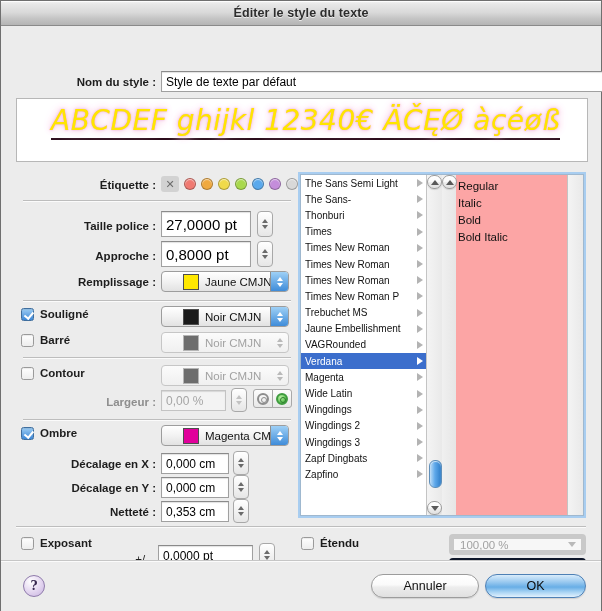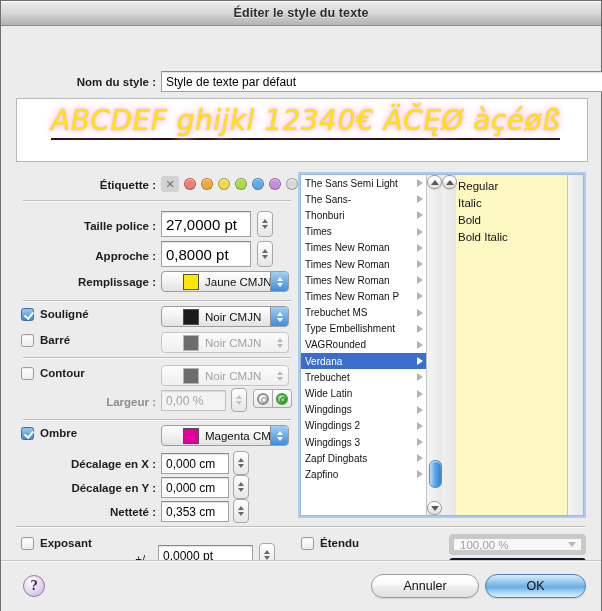--- a/index.html
+++ b/index.html
@@ -550,33 +550,33 @@
             </div>
             <div class="fitem">
               <span class="fname">Times New Roman P</span>
               <span class="tri"></span>
             </div>
             <div class="fitem">
               <span class="fname">Trebuchet MS</span>
               <span class="tri"></span>
             </div>
             <div class="fitem">
-              <span class="fname">Type Embellishment</span>
+              <span class="fname">Jaune Embellishment</span>
               <span class="tri"></span>
             </div>
             <div class="fitem">
               <span class="fname">VAGRounded</span>
               <span class="tri"></span>
             </div>
             <div class="fitem sel">
               <span class="fname">Verdana</span>
               <span class="tri"></span>
             </div>
             <div class="fitem">
-              <span class="fname">Trebuchet</span>
+              <span class="fname">Magenta</span>
               <span class="tri"></span>
             </div>
             <div class="fitem">
               <span class="fname">Wide Latin</span>
               <span class="tri"></span>
             </div>
             <div class="fitem">
               <span class="fname">Wingdings</span>
               <span class="tri"></span>
             </div>
@@ -602,21 +602,21 @@
       <div class="vscroll" style="left:125px;width:15px;">
         <div class="btn" style="top:0;">
             <span class="up"></span>
           </div>
         <div class="thumb" style="top:285px;height:26px;"></div>
         <div class="btn" style="bottom:0;">
             <span class="dn"></span>
           </div>
       </div>
 
-      <div style="position:absolute;left:141px;top:0;right:15px;bottom:0;background:#fef9c3;overflow:hidden;">
+      <div style="position:absolute;left:141px;top:0;right:15px;bottom:0;background:#fca5a5;overflow:hidden;">
         <div class="vscroll empty" style="left:0;width:14px;border-left:none;background:linear-gradient(to right,#f0f0f0,#e6e6e6);">
           <div class="btn" style="top:0;">
               <span class="up"></span>
             </div>
         </div>
         <div class="stylelist" id="style-items">
             <div class="sitem">Regular</div>
             <div class="sitem">Italic</div>
             <div class="sitem">Bold</div>
             <div class="sitem">Bold Italic</div>

